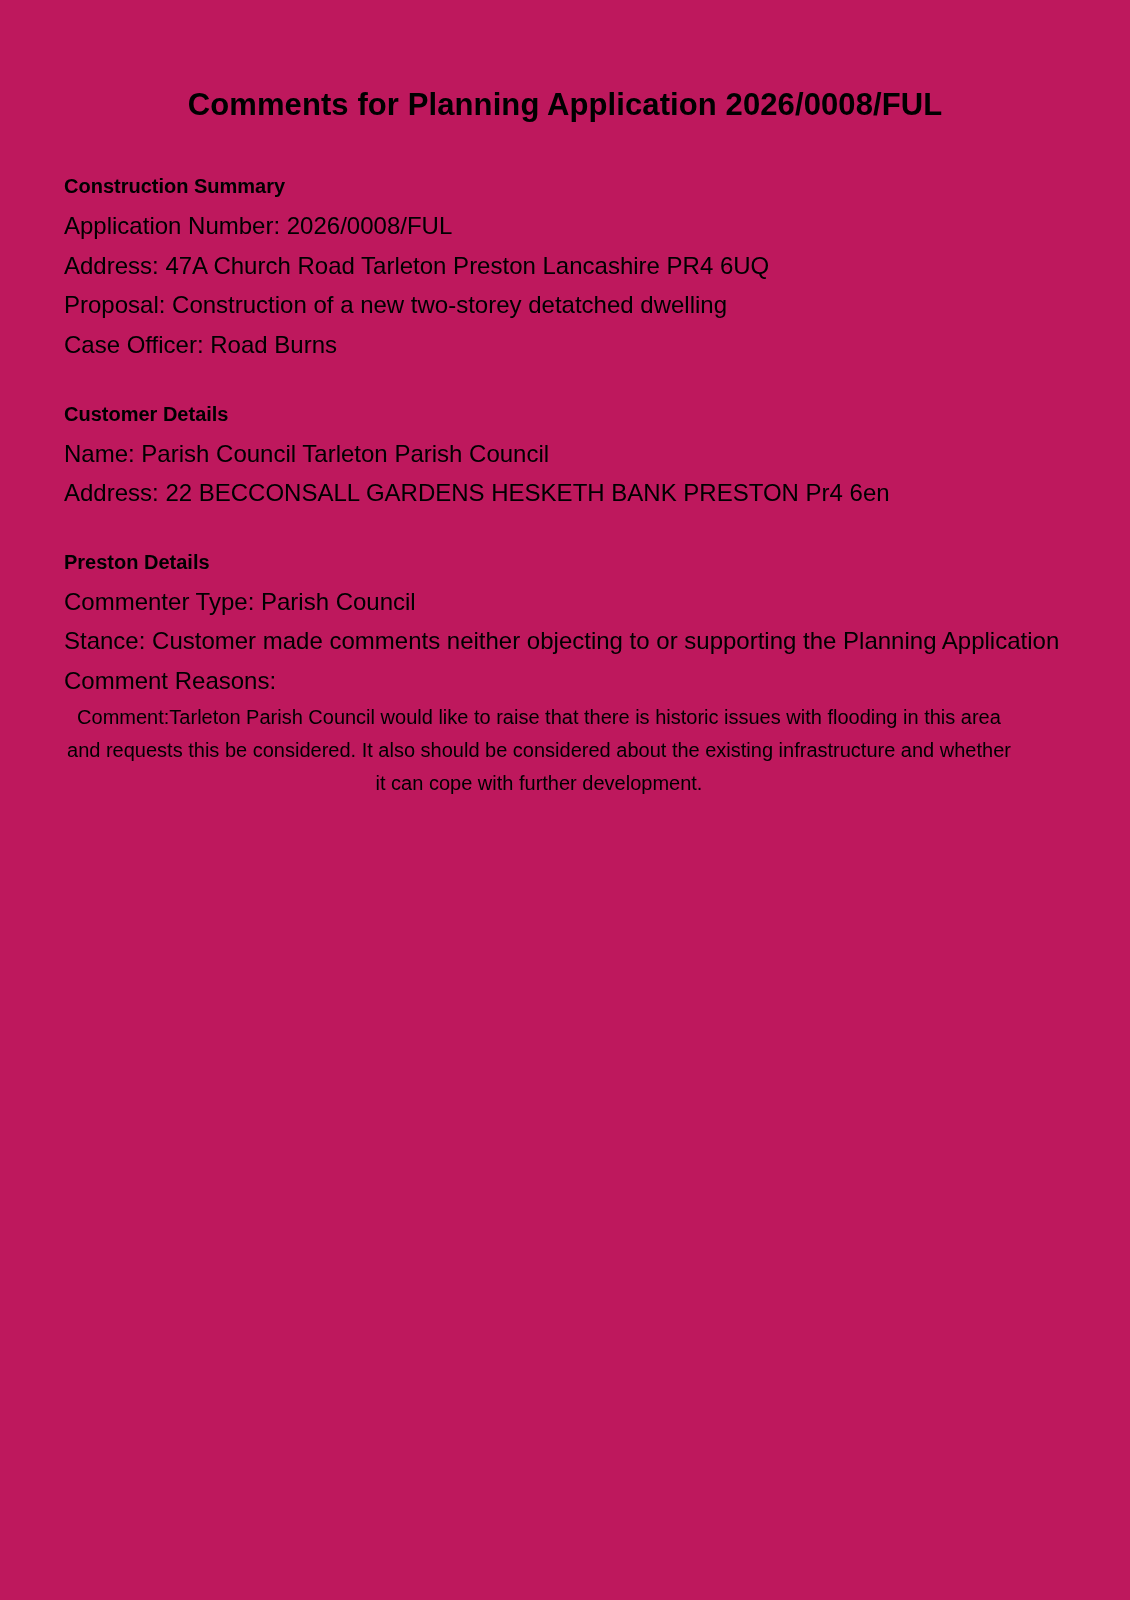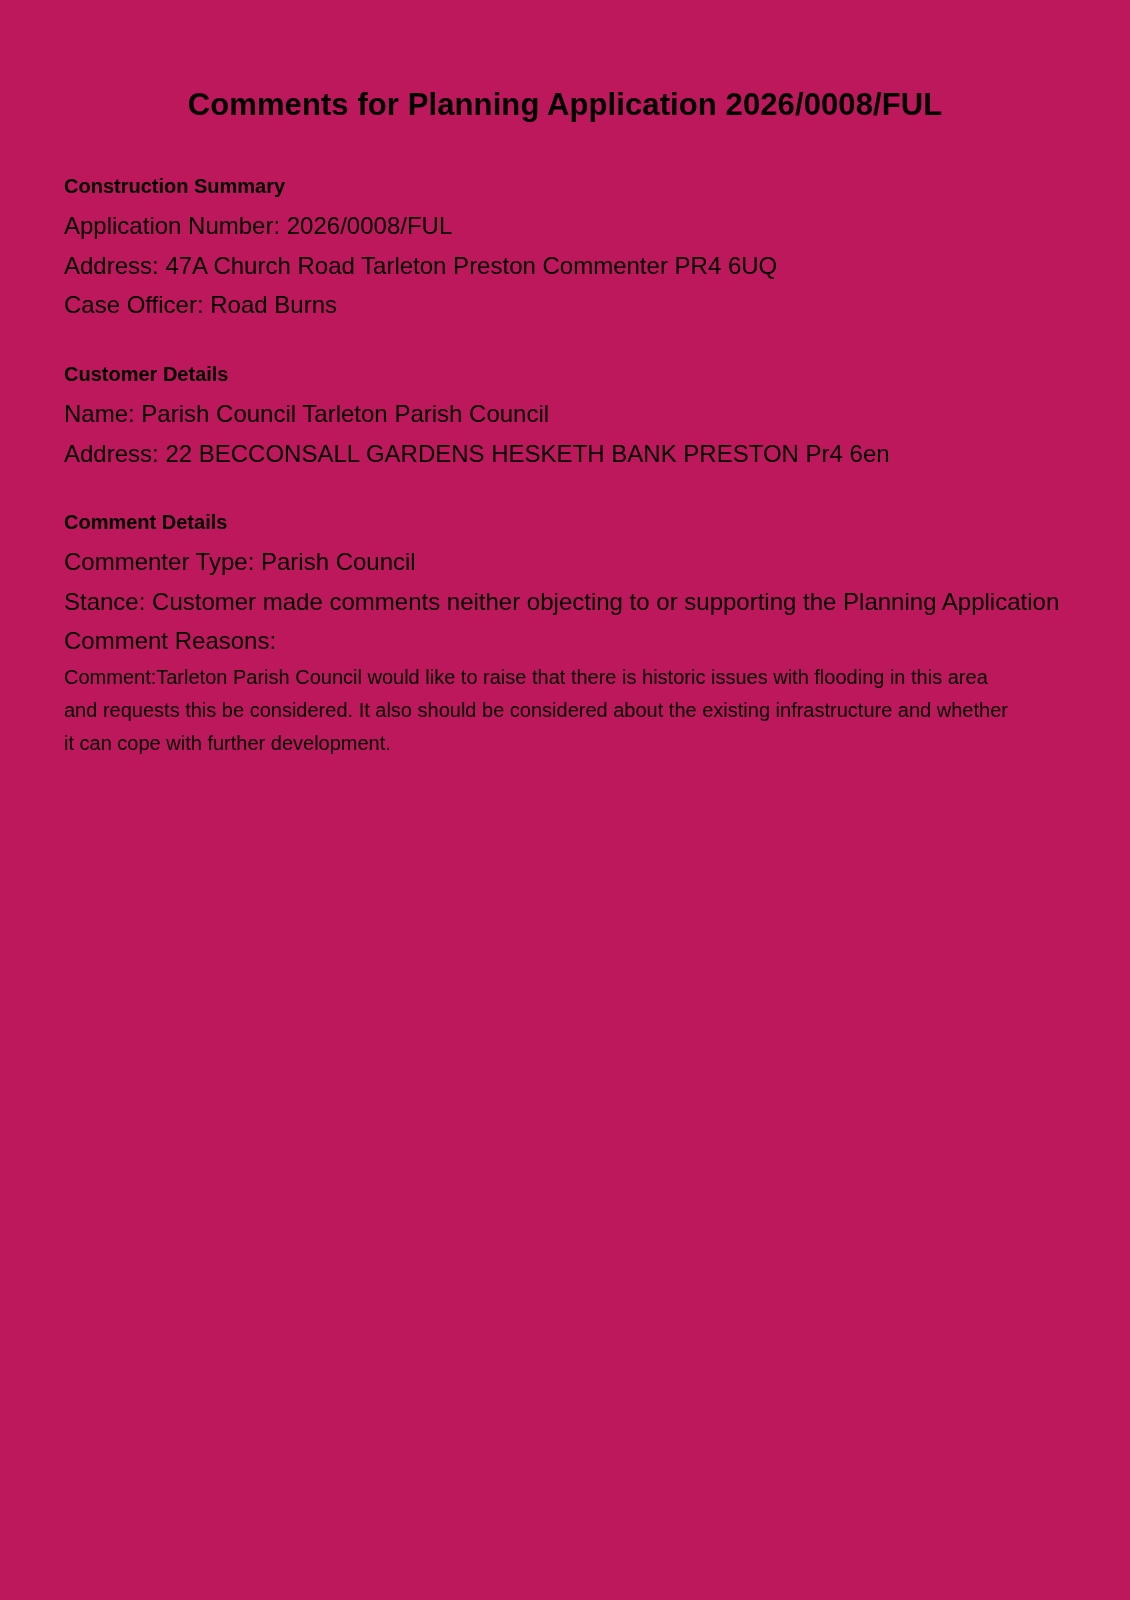--- a/index.html
+++ b/index.html
@@ -51,47 +51,48 @@
     font-size: 24px;
     line-height: 1.65;
     margin: 0;
     font-weight: normal;
   }
   .para {
     font-size: 20px;
     line-height: 1.65;
     margin: 0;
     max-width: 950px;
-    text-align: left;
+    text-align: center;
   }
 </style>
 </head>
 <body>
 
 <div class="page">
 
   <h1 class="doc-title">Comments for Planning Application 2026/0008/FUL</h1>
 
   <div class="content">
 
     <div class="section">
       <div class="section-heading">Construction Summary</div>
       <p class="line">Application Number: 2026/0008/FUL</p>
-      <p class="line">Address: 47A Church Road Tarleton Preston Commenter PR4 6UQ</p>
+      <p class="line">Address: 47A Church Road Tarleton Preston Lancashire PR4 6UQ</p>
+      <p class="line">Proposal: Construction of a new two-storey detatched dwelling</p>
       <p class="line">Case Officer: Road Burns</p>
     </div>
 
     <div class="section">
       <div class="section-heading">Customer Details</div>
       <p class="line">Name: Parish Council Tarleton Parish Council</p>
       <p class="line">Address: 22 BECCONSALL GARDENS HESKETH BANK PRESTON Pr4 6en</p>
     </div>
 
     <div class="section">
-      <div class="section-heading">Comment Details</div>
+      <div class="section-heading">Preston Details</div>
       <p class="line">Commenter Type: Parish Council</p>
       <p class="line">Stance: Customer made comments neither objecting to or supporting the Planning Application</p>
       <p class="line">Comment Reasons:</p>
       <p class="para">Comment:Tarleton Parish Council would like to raise that there is historic issues with flooding in this area and requests this be considered. It also should be considered about the existing infrastructure and whether it can cope with further development.</p>
     </div>
 
   </div>
 </div>
 
 </body></html>

